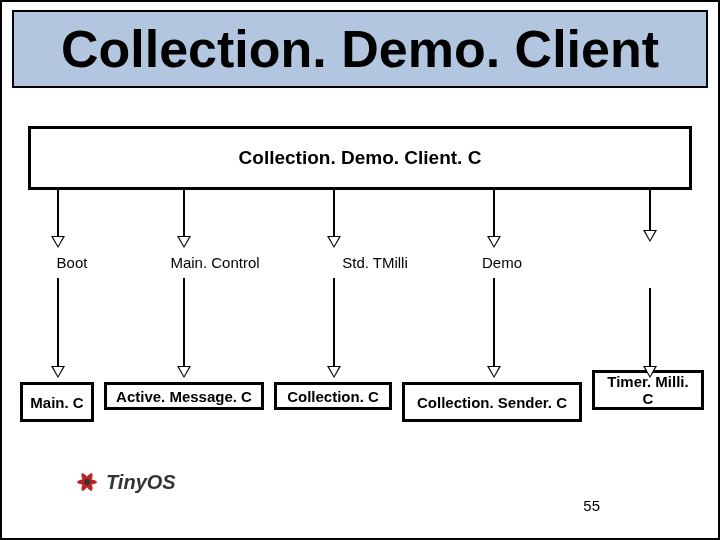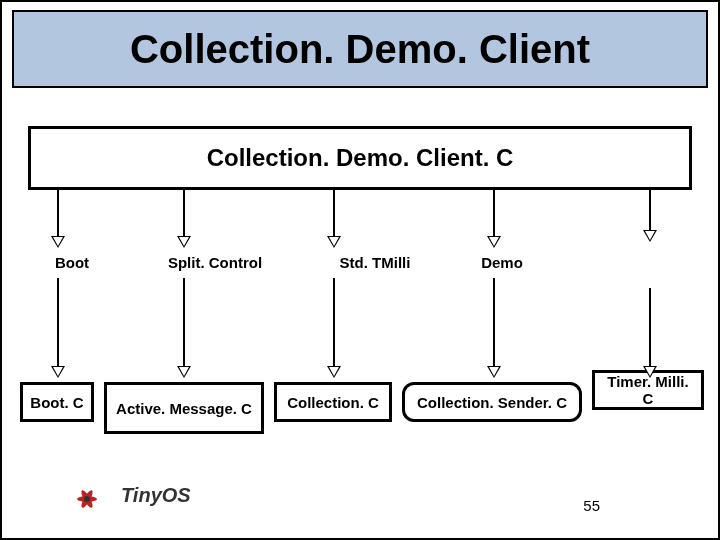--- a/index.html
+++ b/index.html
@@ -7,42 +7,42 @@
   .slide {
     width: 720px; height: 540px; position: relative;
     border: 2px solid #000;
   }
   .title-bar {
     position: absolute; left: 10px; right: 10px; top: 8px; height: 78px;
     background: #b3c6df;
     border: 2px solid #000;
     display: flex; align-items: center; justify-content: center;
   }
-  .title-text { font-size: 40px; font-weight: bold; color: #000; }
+  .title-text { font-size: 52px; font-weight: bold; color: #000; }
   .component-box {
     position: absolute;
     border: 3px solid #000;
     background: #fff;
     display: flex; align-items: center; justify-content: center;
   }
   .top-box { left: 26px; right: 26px; top: 124px; height: 64px; }
-  .top-box-text { font-size: 24px; font-weight: 600; }
+  .top-box-text { font-size: 19px; font-weight: 600; }
   .bottom-box {
     display: flex; align-items: center; justify-content: center;
     padding: 8px 6px;
   }
   .bottom-box-text { font-size: 15px; font-weight: bold; text-align: center; }
   .interface-label {
-    position: absolute; font-size: 15px; font-weight: 700; text-align: center;
+    position: absolute; font-size: 15px; font-weight: 400; text-align: center;
     line-height: 1.2;
   }
   .page-num { position: absolute; right: 118px; bottom: 24px; font-size: 15px; }
   .logo {
-    position: absolute; left: 70px; bottom: 10px; width: 110px; height: 44px;
-    display: flex; align-items: flex-start; gap: 19px;
+    position: absolute; left: 70px; bottom: 34px; width: 110px; height: 44px;
+    display: flex; align-items: center; gap: 4px;
   }
   .logo-propeller {
     width: 30px; height: 30px; position: relative;
   }
   .logo-propeller svg { width: 30px; height: 30px; }
   .logo-text { font-size: 20px; font-style: italic; font-weight: 600; color: #333; }
   .hollow-head {
     position: absolute; width: 0; height: 0;
     border-left: 7px solid transparent; border-right: 7px solid transparent;
     border-top: 12px solid #000;
@@ -62,34 +62,34 @@
 
   <div class="title-bar">
     <div class="title-text">Collection. Demo. Client</div>
   </div>
 
   <div class="component-box top-box">
     <div class="top-box-text">Collection. Demo. Client. C</div>
   </div>
 
   <div class="interface-label" style="left:40px; top:252px; width:60px;">Boot</div>
-  <div class="interface-label" style="left:158px; top:252px; width:110px;">Split. Control</div>
+  <div class="interface-label" style="left:158px; top:252px; width:110px;">Main. Control</div>
   <div class="interface-label" style="left:318px; top:252px; width:110px;">Std. TMilli</div>
   <div class="interface-label" style="left:470px; top:252px; width:60px;">Demo</div>
 
   <div class="component-box bottom-box" style="left:18px; top:380px; width:74px; height:40px;">
-    <div class="bottom-box-text">Boot. C</div>
+    <div class="bottom-box-text">Main. C</div>
   </div>
-  <div class="component-box bottom-box" style="left:102px; top:380px; width:160px; height:52px;">
+  <div class="component-box bottom-box" style="left:102px; top:380px; width:160px; height:28px;">
     <div class="bottom-box-text">Active. Message. C</div>
   </div>
-  <div class="component-box bottom-box" style="left:272px; top:380px; width:118px; height:40px;">
+  <div class="component-box bottom-box" style="left:272px; top:380px; width:118px; height:28px;">
     <div class="bottom-box-text">Collection. C</div>
   </div>
-  <div class="component-box bottom-box" style="left:400px; top:380px; width:180px; height:40px;border-radius:12px;">
+  <div class="component-box bottom-box" style="left:400px; top:380px; width:180px; height:40px;">
     <div class="bottom-box-text">Collection. Sender. C</div>
   </div>
   <div class="component-box bottom-box" style="left:590px; top:368px; width:112px; height:40px;justify-content:center;">
     <div class="bottom-box-text">Timer. Milli. C</div>
   </div>
 
   <div class="shaft" style="left:55px; top:188px; height:46px;"></div>
   <div class="hollow-head" style="left:49px; top:234px;"></div>
   <div class="shaft" style="left:55px; top:276px; height:88px;"></div>
   <div class="hollow-head" style="left:49px; top:364px;"></div>

